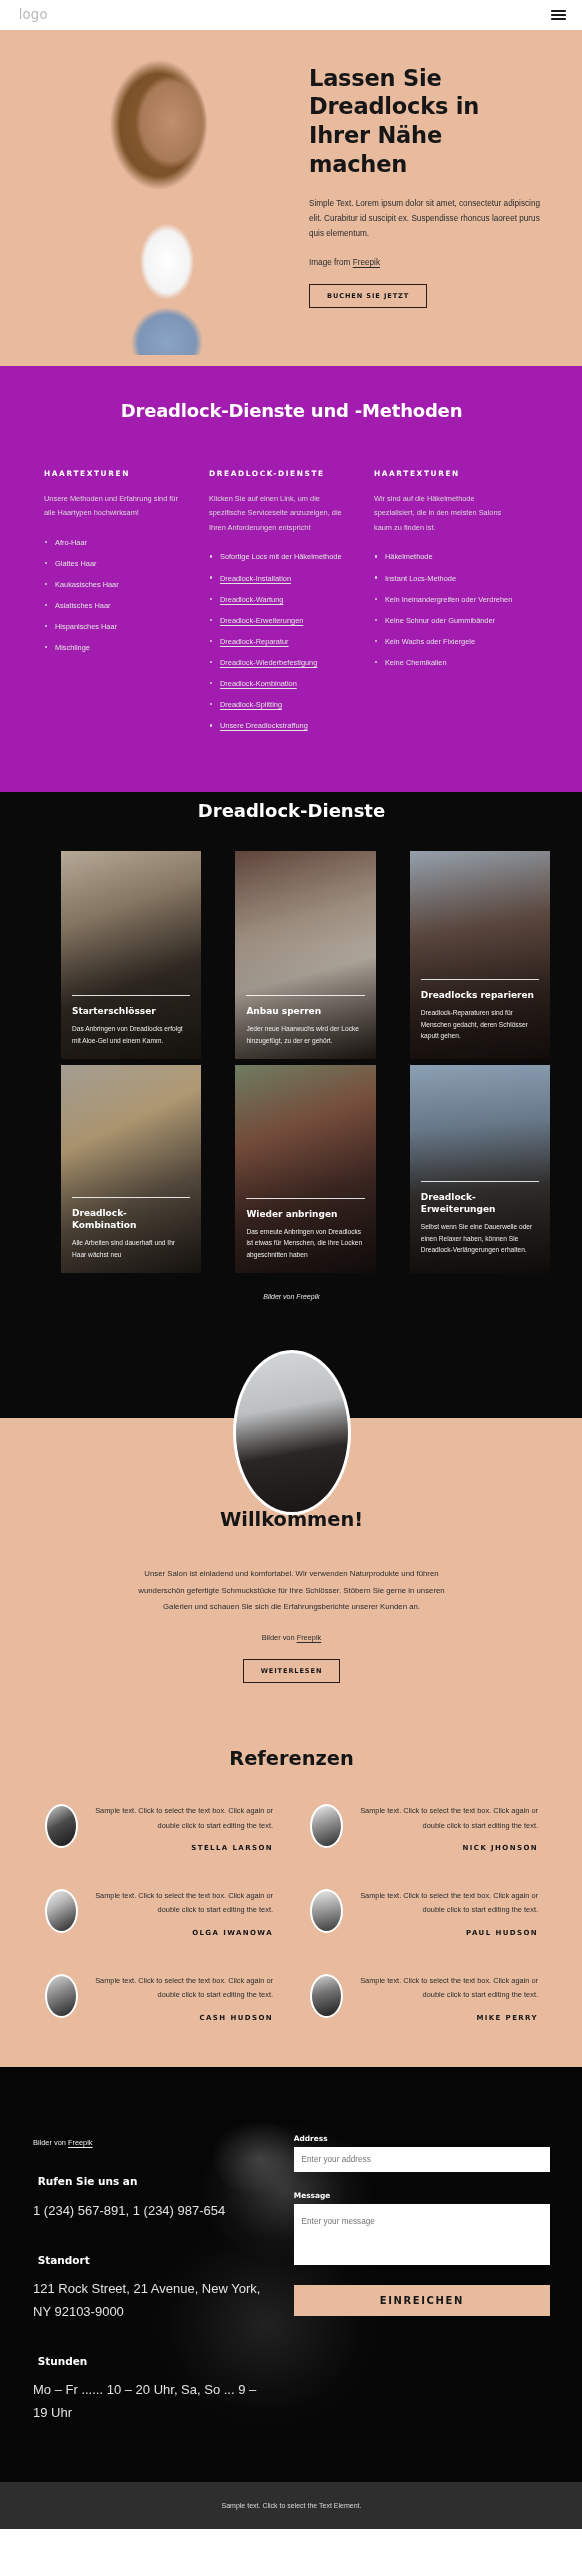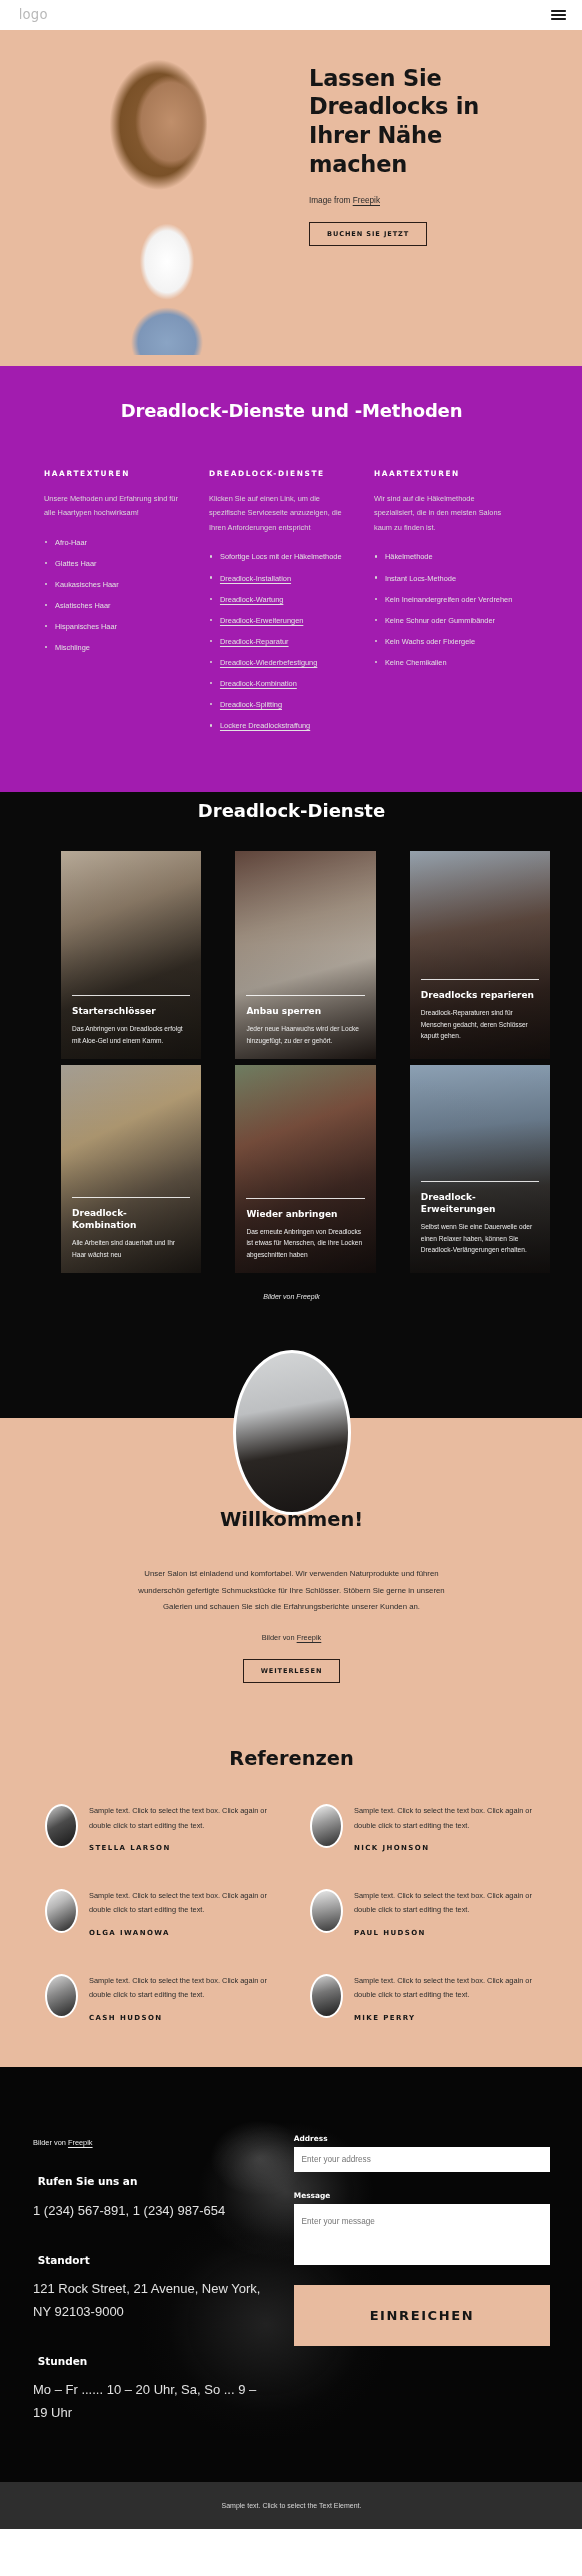--- a/index.html
+++ b/index.html
@@ -233,21 +233,21 @@
     color: #151515;
   }
   .tgrid {
     margin-top: 34px;
     padding: 0 45px;
     display: grid;
     grid-template-columns: 1fr 1fr;
     row-gap: 37px;
     column-gap: 37px;
   }
-  .tcard { display: flex; gap: 11px; align-items: flex-start; }
+  .tcard { display: flex; gap: 11px; align-items: flex-start; text-align: right; }
   .tavatar {
     flex: 0 0 auto;
     width: 33px; height: 44px;
     border-radius: 50%;
     border: 2.3px solid #ffffff;
     overflow: hidden;
     background: linear-gradient(150deg,#e2e2e2 0%,#8f8f8f 40%,#2f2f2f 100%);
   }
   .a1{background:linear-gradient(150deg,#cfcfcf 0%,#4b4b4b 45%,#161616 100%);}
   .a2{background:linear-gradient(160deg,#f0f0f0 0%,#9a9a9a 40%,#2a2a2a 100%);}
@@ -316,24 +316,24 @@
     outline: none;
   }
   textarea.inp { height: 61px; resize: none; padding-top: 13px; }
   .submit {
     margin-top: 17px;
     width: 100%;
     border: none;
     background: #e8bb9f;
     color: #161616;
     font-family: "DejaVu Sans", sans-serif;
-    font-size: 13px;
+    font-size: 10px;
     font-weight: 700;
     letter-spacing: 1.6px;
-    padding: 23px 0;
+    padding: 10px 0;
     cursor: pointer;
   }
   .footbar {
     background: #2e2e2e;
     text-align: center;
     padding: 20px 0;
   }
   .footbar p { color: #d6d6d6; font-size: 7px; }
 </style>
 </head>
@@ -349,20 +349,21 @@
       <span></span>
     </div>
   </div>
 
   <div class="hero">
     <div class="hero-photo">
         <div class="ph"></div>
       </div>
     <div class="hero-content">
       <h1>Lassen Sie Dreadlocks in Ihrer Nähe machen</h1>
+      <p class="lead">Simple Text. Lorem ipsum dolor sit amet, consectetur adipiscing elit. Curabitur id suscipit ex. Suspendisse rhoncus laoreet purus quis elementum.</p>
       <div class="credit"><span>Image from </span><a class="ulink" href="#">Freepik</a></div>
       <button class="btn-outline">BUCHEN SIE JETZT</button>
     </div>
   </div>
 
   <div class="methods">
     <h2 class="sec-title">Dreadlock-Dienste und -Methoden</h2>
     <div class="cols">
 
       <div class="col">
@@ -383,21 +384,21 @@
         <p>Klicken Sie auf einen Link, um die spezifische Serviceseite anzuzeigen, die Ihren Anforderungen entspricht</p>
         <ul>
           <li><span>Sofortige Locs mit der Häkelmethode</span></li>
           <li class="lnk"><span>Dreadlock-Installation</span></li>
           <li class="lnk"><span>Dreadlock-Wartung</span></li>
           <li class="lnk"><span>Dreadlock-Erweiterungen</span></li>
           <li class="lnk"><span>Dreadlock-Reparatur</span></li>
           <li class="lnk"><span>Dreadlock-Wiederbefestigung</span></li>
           <li class="lnk"><span>Dreadlock-Kombination</span></li>
           <li class="lnk"><span>Dreadlock-Splitting</span></li>
-          <li class="lnk"><span>Lockere Dreadlockstraffung</span></li>
+          <li class="lnk"><span>Unsere Dreadlockstraffung</span></li>
         </ul>
       </div>
 
       <div class="col">
         <h3>HAARTEXTUREN</h3>
         <p>Wir sind auf die Häkelmethode spezialisiert, die in den meisten Salons kaum zu finden ist.</p>
         <ul>
           <li><span>Häkelmethode</span></li>
           <li><span>Instant Locs-Methode</span></li>
           <li><span>Kein Ineinandergreifen oder Verdrehen</span></li>

